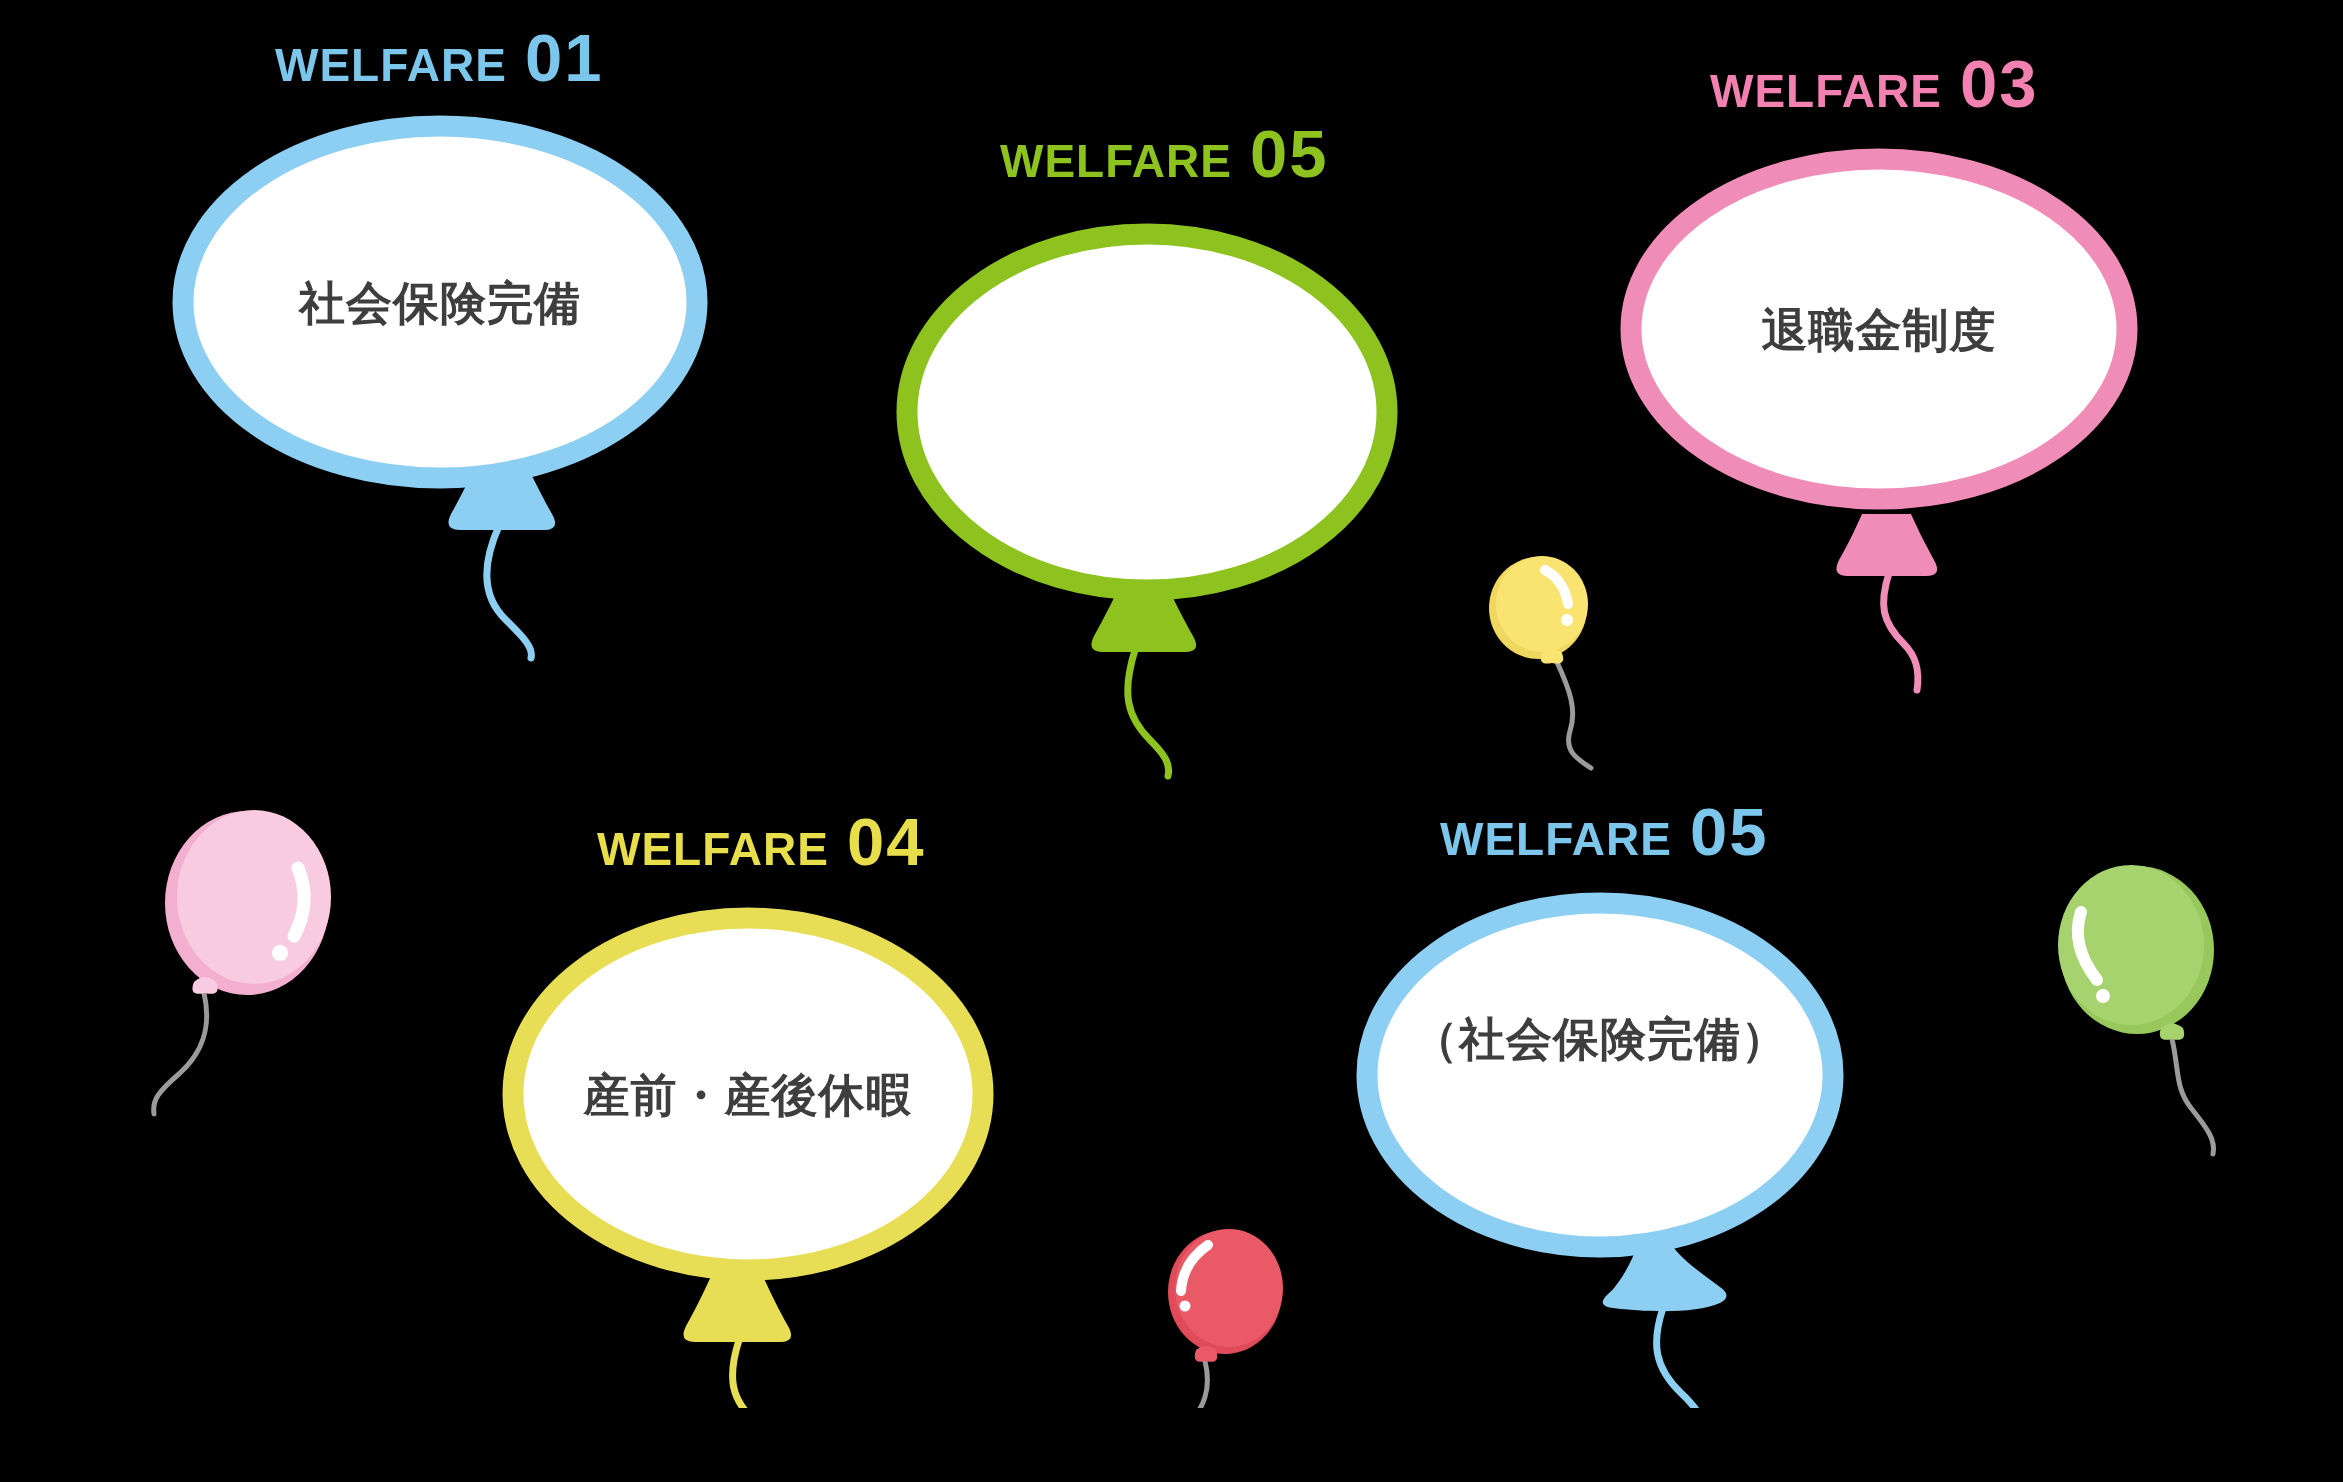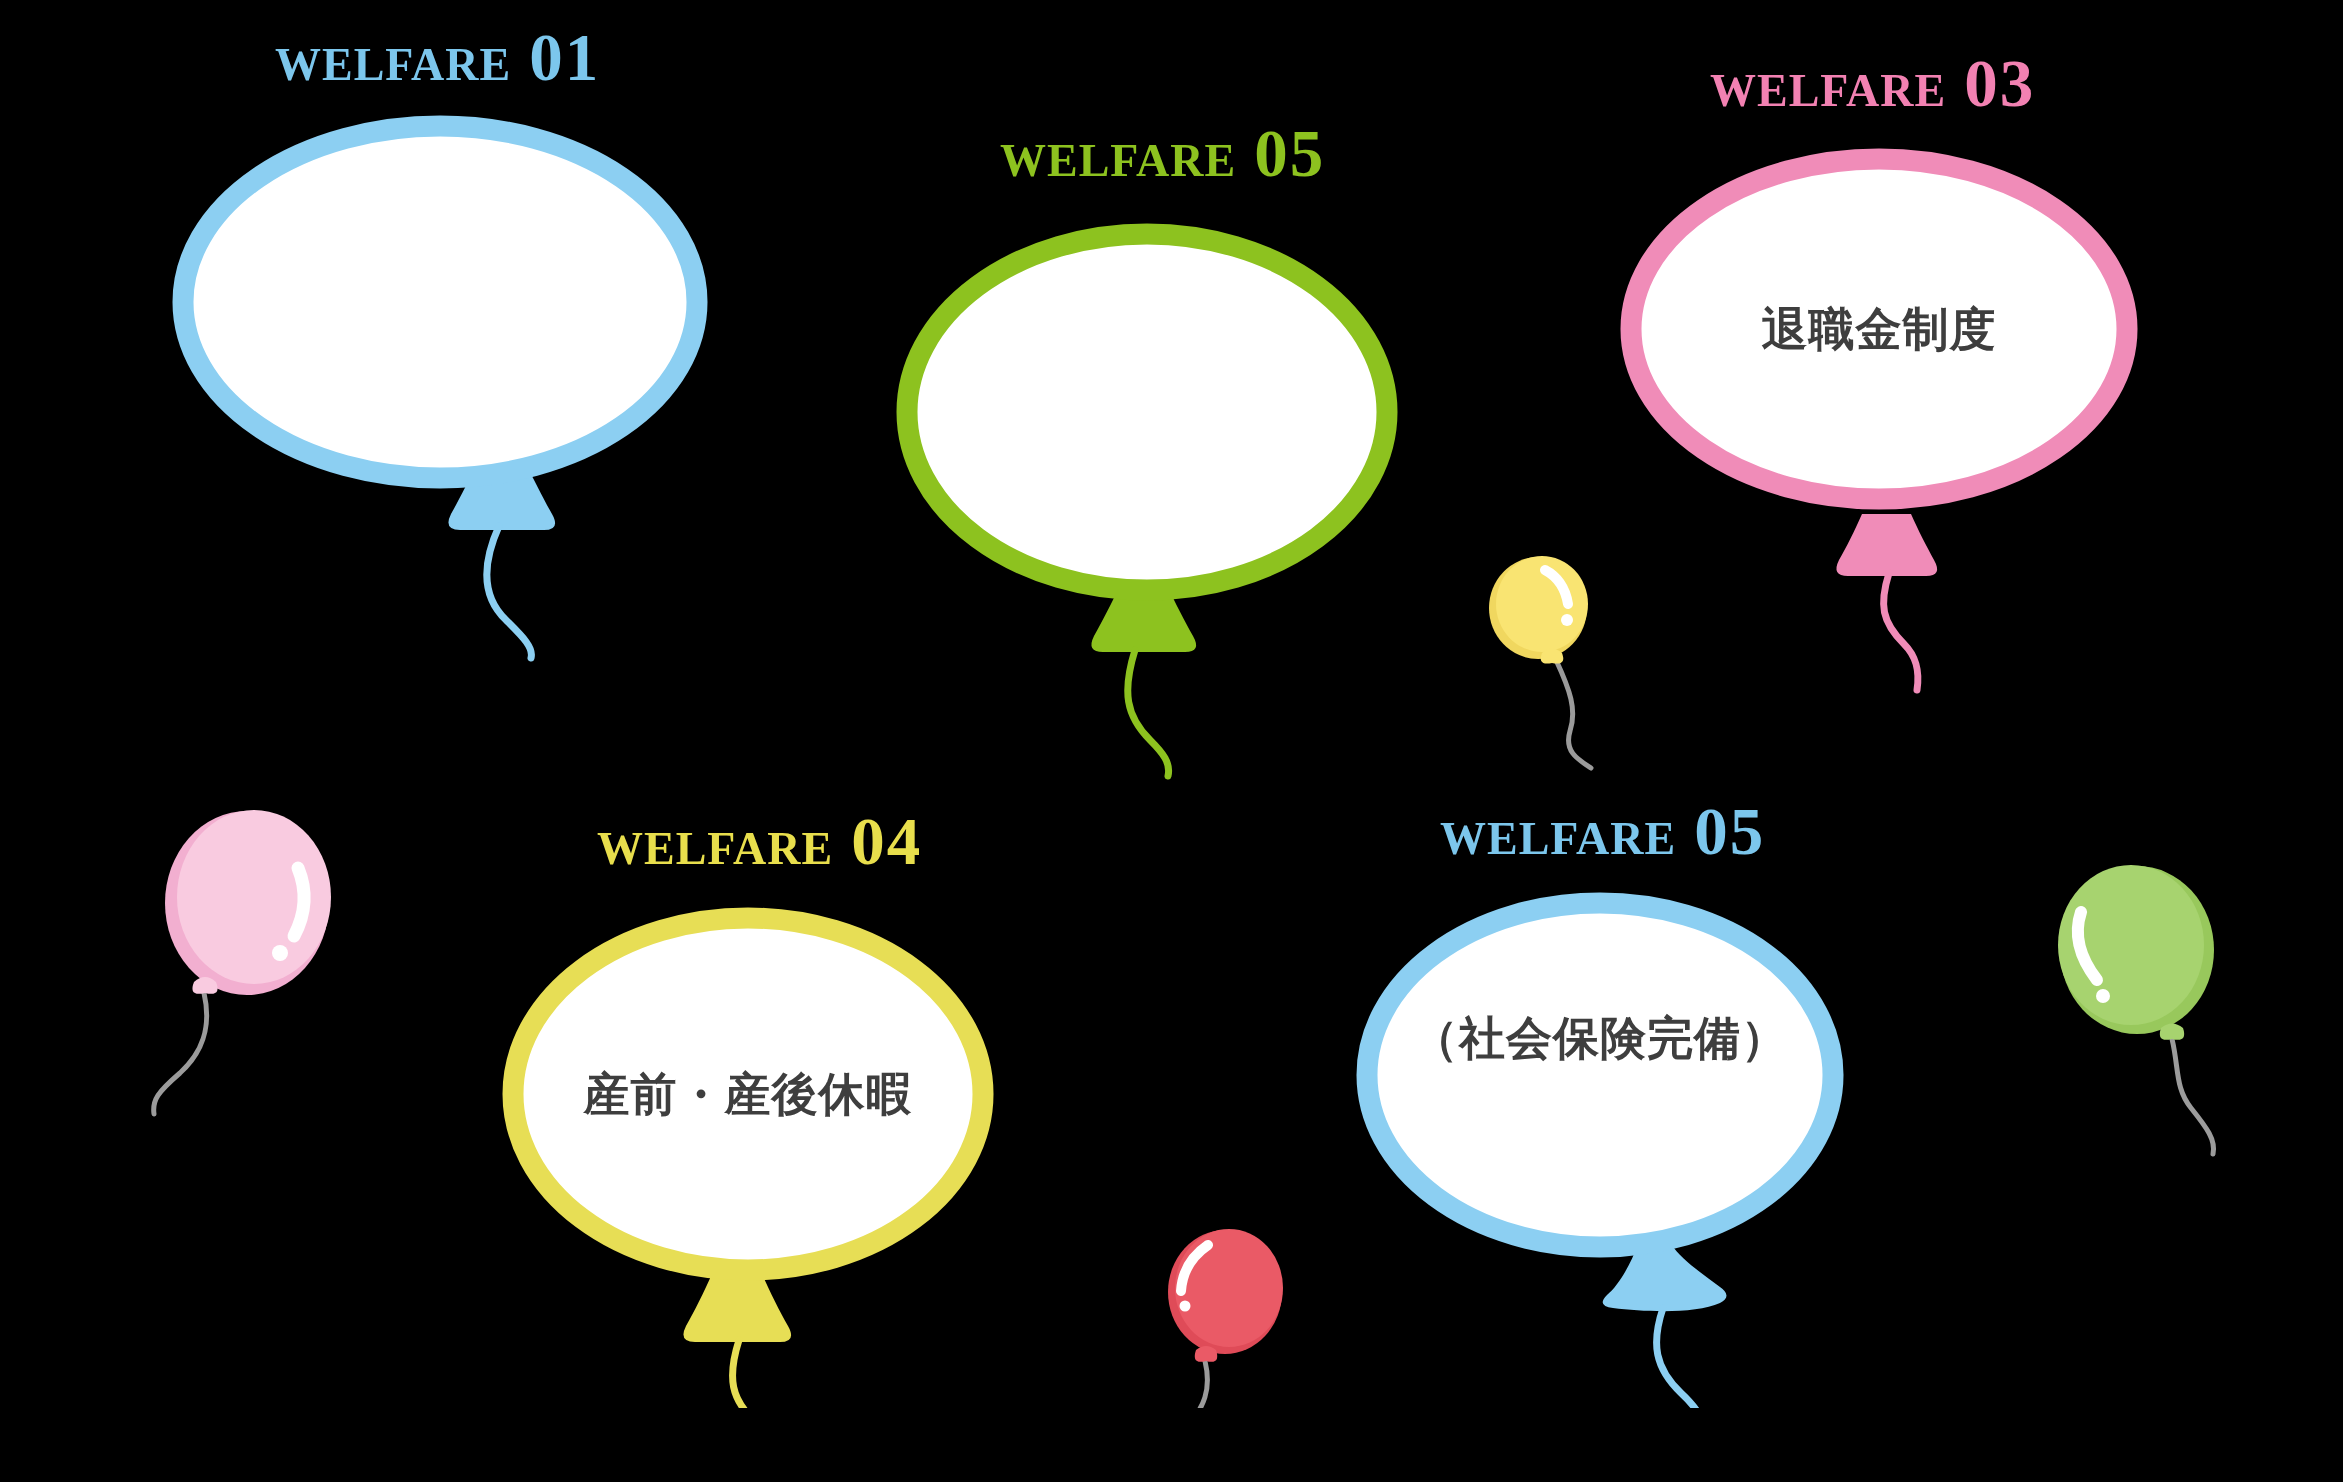--- a/index.html
+++ b/index.html
@@ -6,21 +6,21 @@
     margin: 0;
     padding: 0;
     background: #000000;
   }
   .canvas {
     position: relative;
     width: 2343px;
     height: 1408px;
     background: #000000;
     overflow: hidden;
-    font-family: Liberation Serif, serif;
+    font-family: Liberation Sans, sans-serif;
   }
   .art {
     position: absolute;
     left: 0;
     top: 0;
     width: 2343px;
     height: 1482px;
   }
   .welfare-label {
     position: absolute;
@@ -143,20 +143,23 @@
   </div>
   <div class="welfare-label lbl-4" style="color: rgb(232, 222, 76);">
     <span class="word">WELFARE</span>
     <span class="num">04</span>
   </div>
   <div class="welfare-label lbl-5" style="color: rgb(124, 198, 236);">
     <span class="word">WELFARE</span>
     <span class="num">05</span>
   </div>
 
+  <div class="balloon-text txt-1">
+    <div>社会保険完備</div>
+  </div>
   <div class="balloon-text txt-3">
     <div>退職金制度</div>
   </div>
   <div class="balloon-text txt-4">
     <div>産前・産後休暇</div>
   </div>
   <div class="balloon-text txt-5">
     <div>（社会保険完備）</div>
   </div>
 

